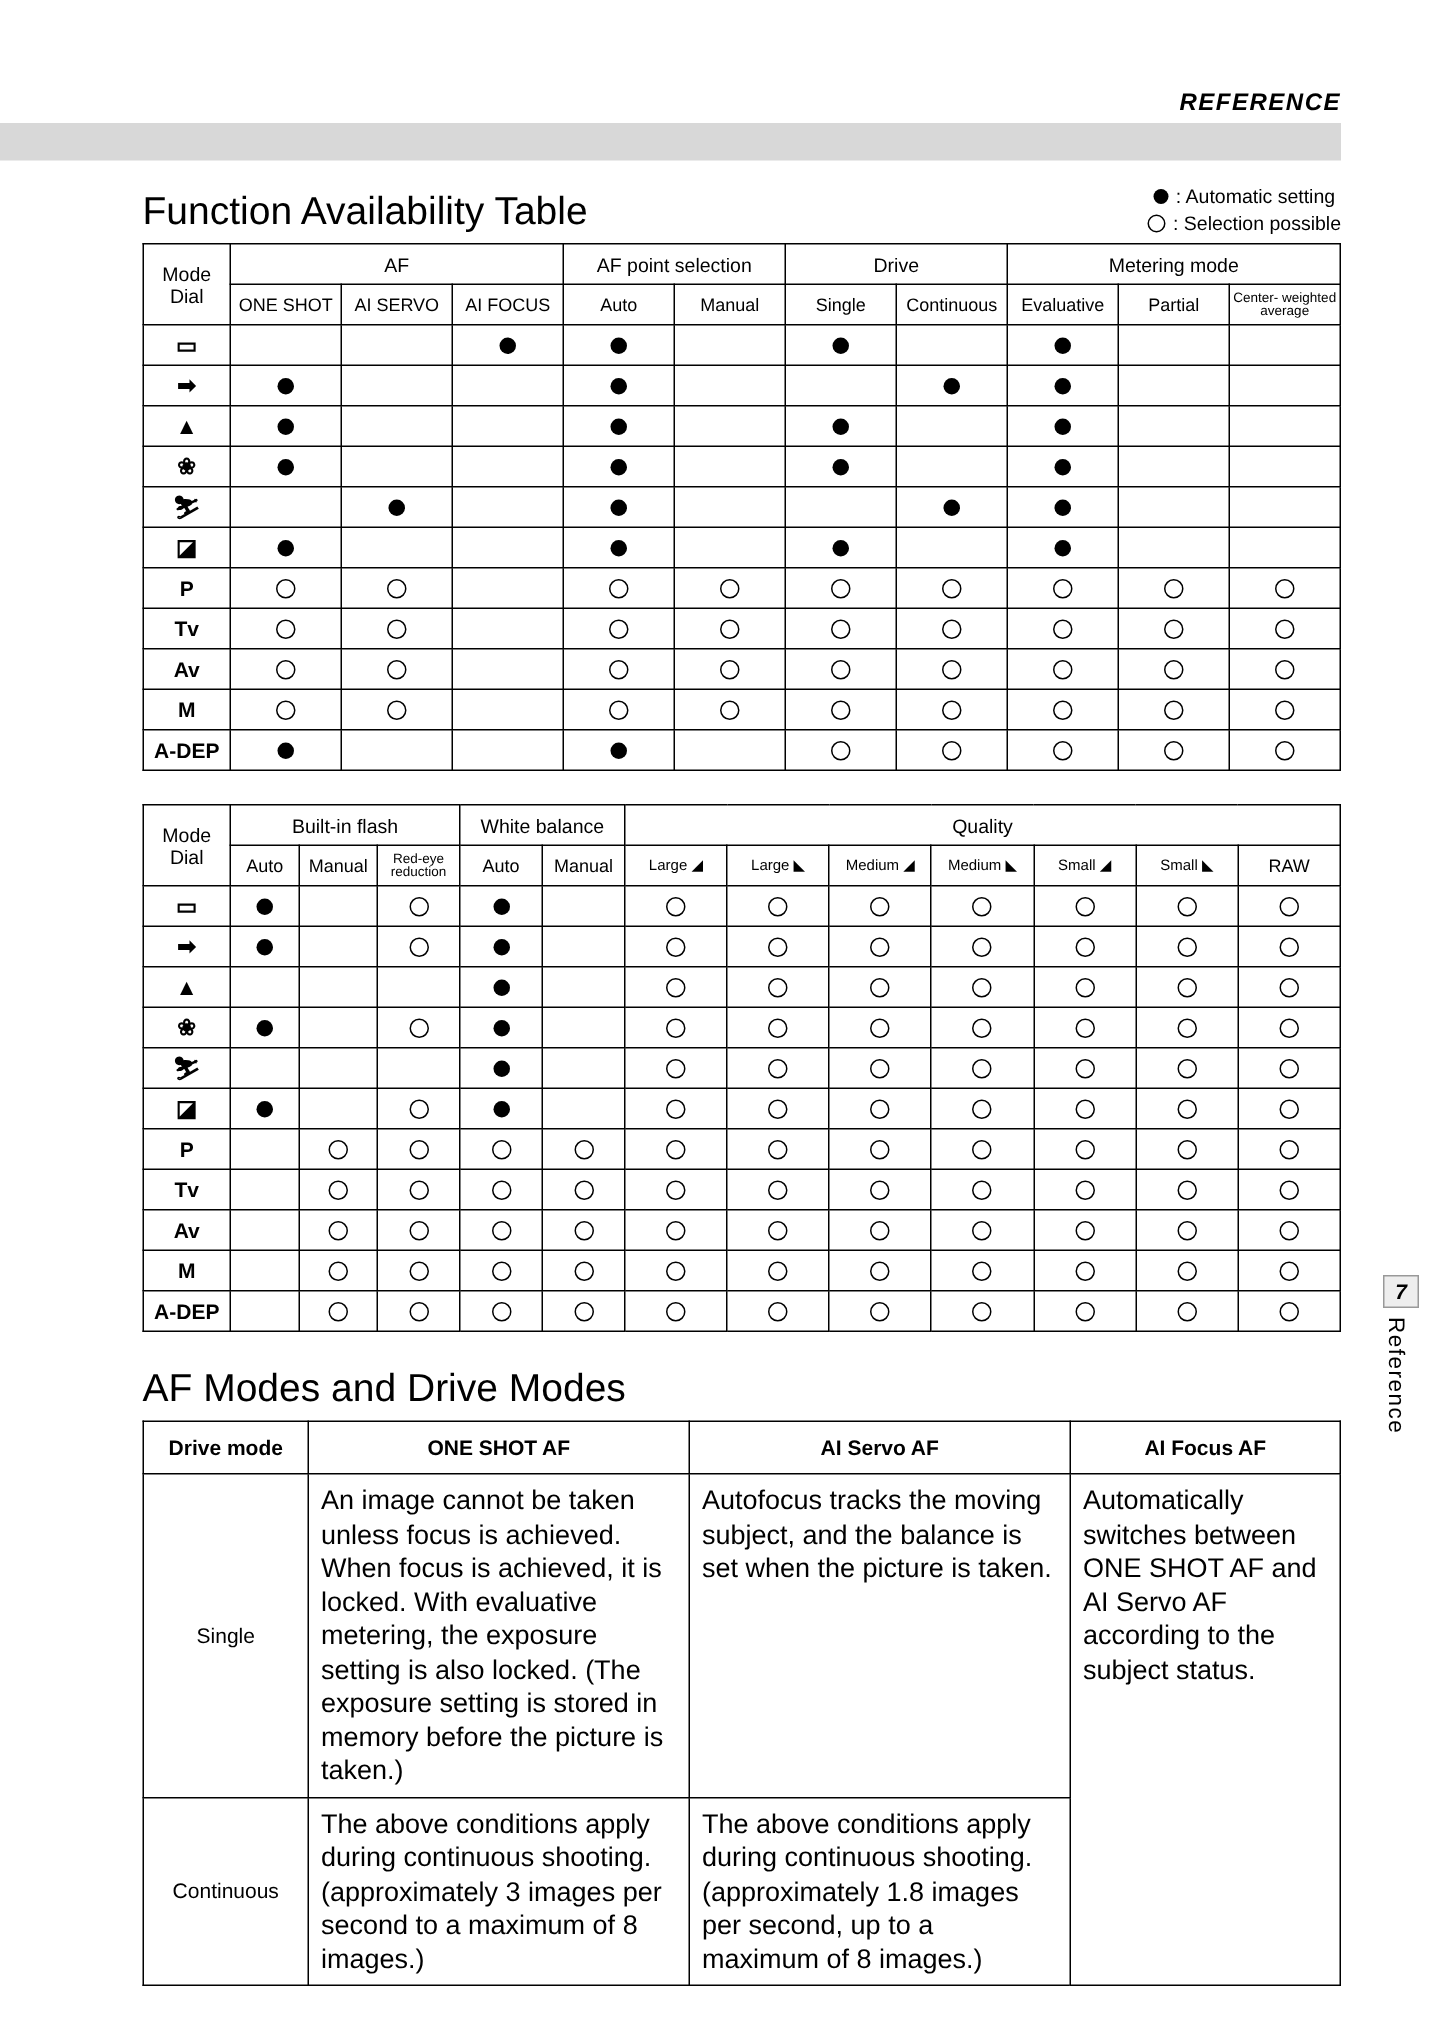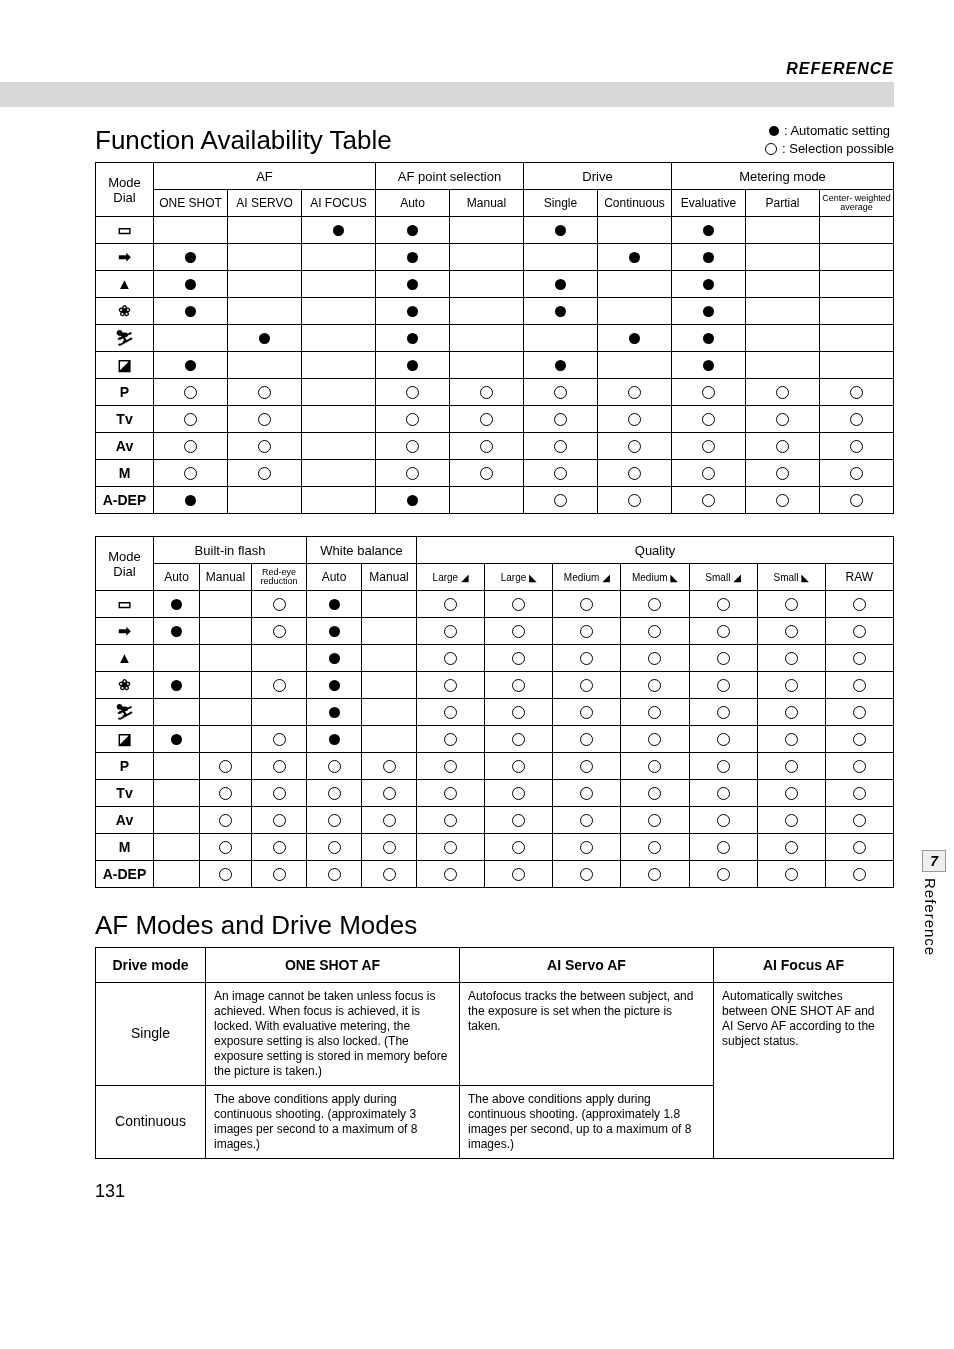--- a/index.html
+++ b/index.html
@@ -14,21 +14,21 @@
   table{border-collapse:collapse;width:100%;table-layout:fixed;margin-bottom:22px;}
   td,th{border:1px solid #000;text-align:center;vertical-align:middle;font-size:12px;padding:2px 1px;height:22px;}
   th{font-weight:normal;}
   .groupcell{font-size:13px;}
   .modelabel{font-weight:bold;font-size:14px;font-family:Arial;}
   .icon{font-size:15px;line-height:1;}
   .sdot{display:inline-block;width:11px;height:11px;background:#000;border-radius:50%;vertical-align:middle;}
   .scirc{display:inline-block;width:11px;height:11px;border:1.5px solid #000;border-radius:50%;vertical-align:middle;}
   .tiny{font-size:9px;line-height:1.05;}
   .qcell{font-size:10px;}
-  .desc td{text-align:left;vertical-align:top;padding:6px 8px;font-size:12px;line-height:1.25;}
+  .desc td{text-align:left;vertical-align:top;padding:6px 8px;font-size:18px;line-height:1.25;}
   .desc th{font-weight:bold;font-size:14px;padding:6px;}
   .desc .rowlabel{text-align:center;vertical-align:middle;font-size:14px;}
   .sidetab{position:absolute;right:8px;top:850px;text-align:center;}
   .sidetab .num{border:1px solid #999;background:#eee;padding:2px 7px;font-size:14px;font-weight:bold;font-style:italic;margin-bottom:6px;}
   .sidetab .txt{writing-mode:vertical-rl;font-size:15px;letter-spacing:1px;}
   .pagenum{text-align:left;font-size:18px;margin-top:20px;}
 </style>
 </head>
 <body>
 
@@ -456,21 +456,21 @@
     <tbody>
         <tr>
       <th>Drive mode</th>
       <th>ONE SHOT AF</th>
       <th>AI Servo AF</th>
       <th>AI Focus AF</th>
     </tr>
     <tr>
       <td class="rowlabel">Single</td>
       <td>An image cannot be taken unless focus is achieved. When focus is achieved, it is locked. With evaluative metering, the exposure setting is also locked. (The exposure setting is stored in memory before the picture is taken.)</td>
-      <td>Autofocus tracks the between subject, and the exposure is set when the picture is taken.</td>
+      <td>Autofocus tracks the moving subject, and the balance is set when the picture is taken.</td>
       <td rowspan="2">Automatically switches between ONE SHOT AF and AI Servo AF according to the subject status.</td>
     </tr>
     <tr>
       <td class="rowlabel">Continuous</td>
       <td>The above conditions apply during continuous shooting. (approximately 3 images per second to a maximum of 8 images.)</td>
       <td>The above conditions apply during continuous shooting. (approximately 1.8 images per second, up to a maximum of 8 images.)</td>
     </tr>
   </tbody>
     </table>
 

